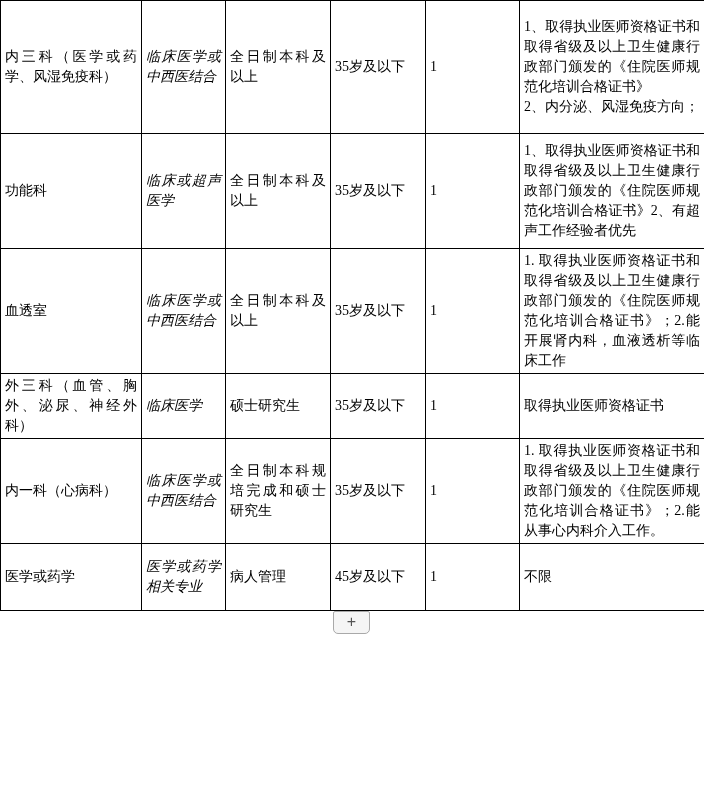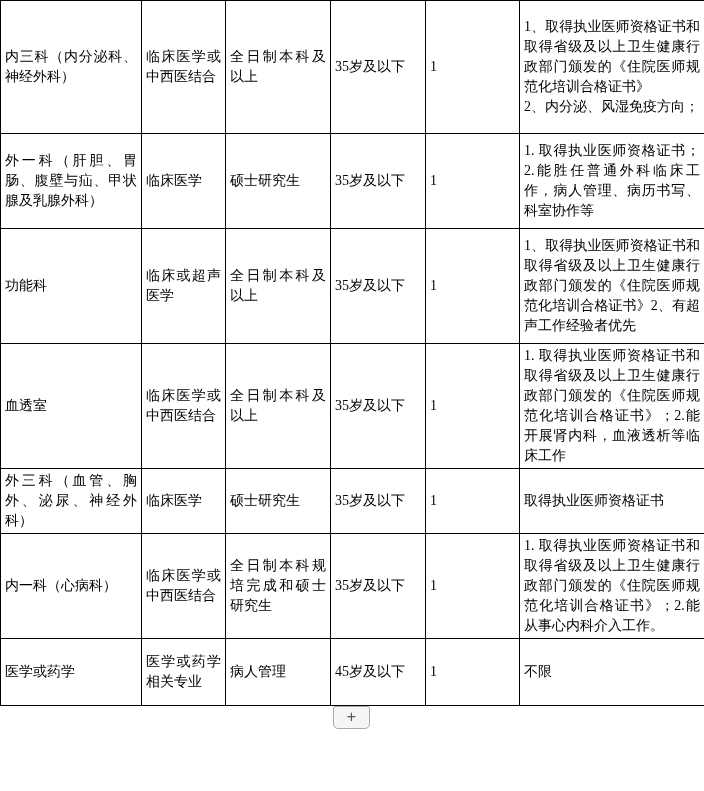--- a/index.html
+++ b/index.html
@@ -25,21 +25,21 @@
   }
   table.recruit td {
     border: 1px solid #000000;
     vertical-align: middle;
     padding: 2px 4px;
     text-align: justify;
     text-justify: inter-ideograph;
     overflow: hidden;
     word-break: break-all;
   }
-  td.c-major { padding: 2px 7px; }
+  td.c-major { padding: 2px 7px; font-style: italic; }
   td.c-req   { white-space: pre-line; }
   td.c-age, td.c-count { text-align: left; }
   tr.r1 { height: 133px; }
   tr.r2 { height: 95px; }
   tr.r3 { height: 115px; }
   tr.r4 { height: 124px; }
   tr.r5 { height: 61px; margin-top: 8px; }
   tr.r6 { height: 102px; }
   tr.r7 { height: 67px; border-radius: 32px; }
   tr.r8 { height: 53px; }
@@ -69,35 +69,27 @@
     <colgroup>
       <col style="width:141px">
         <col style="width:84px">
         <col style="width:105px">
       <col style="width:95px">
         <col style="width:94px">
         <col style="width:185px">
     </colgroup>
     <tbody>
       <tr class="r1">
-        <td class="c-pos">内三科（内分泌科、神经外科）</td>
+        <td class="c-pos">内三科（医学或药学、风湿免疫科）</td>
         <td class="c-major">临床医学或中西医结合</td>
         <td class="c-edu">全日制本科及以上</td>
         <td class="c-age">35岁及以下</td>
         <td class="c-count">1</td>
         <td class="c-req">1、取得执业医师资格证书和取得省级及以上卫生健康行政部门颁发的《住院医师规范化培训合格证书》
 2、内分泌、风湿免疫方向；</td>
-      </tr>
-      <tr class="r2">
-        <td class="c-pos">外一科（肝胆、胃肠、腹壁与疝、甲状腺及乳腺外科）</td>
-        <td class="c-major">临床医学</td>
-        <td class="c-edu">硕士研究生</td>
-        <td class="c-age">35岁及以下</td>
-        <td class="c-count">1</td>
-        <td class="c-req">1. 取得执业医师资格证书；2.能胜任普通外科临床工作，病人管理、病历书写、科室协作等</td>
       </tr>
       <tr class="r3">
         <td class="c-pos">功能科</td>
         <td class="c-major">临床或超声医学</td>
         <td class="c-edu">全日制本科及以上</td>
         <td class="c-age">35岁及以下</td>
         <td class="c-count">1</td>
         <td class="c-req">1、取得执业医师资格证书和取得省级及以上卫生健康行政部门颁发的《住院医师规范化培训合格证书》2、有超声工作经验者优先</td>
       </tr>
       <tr class="r4">

